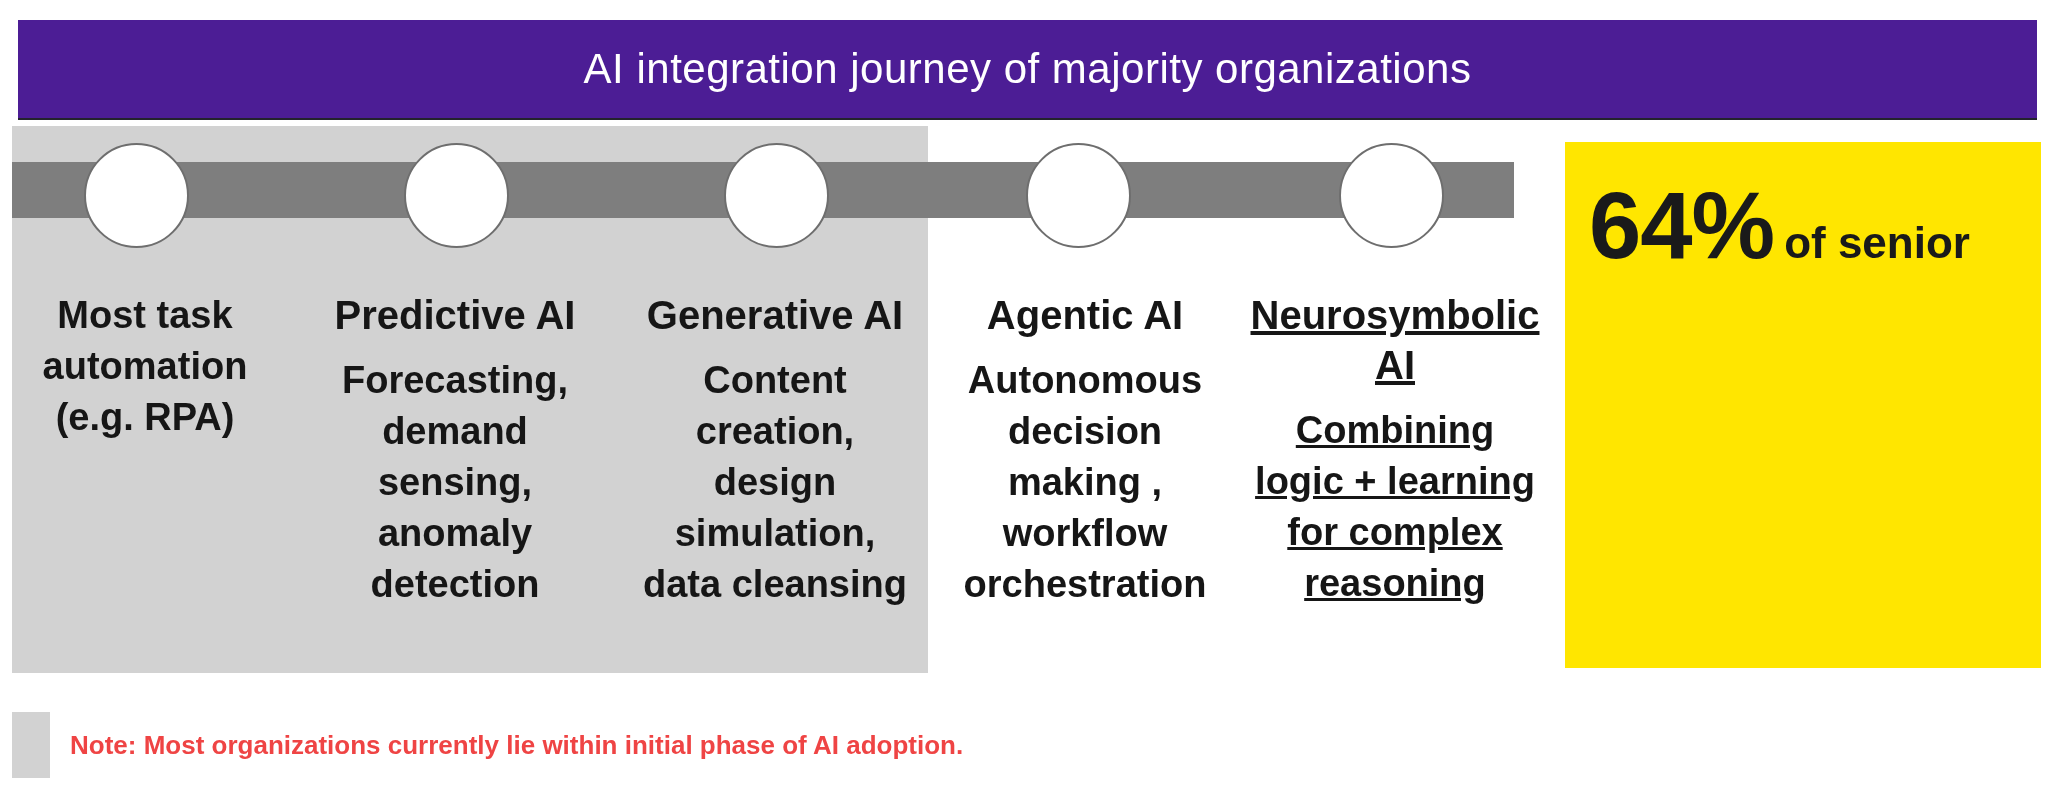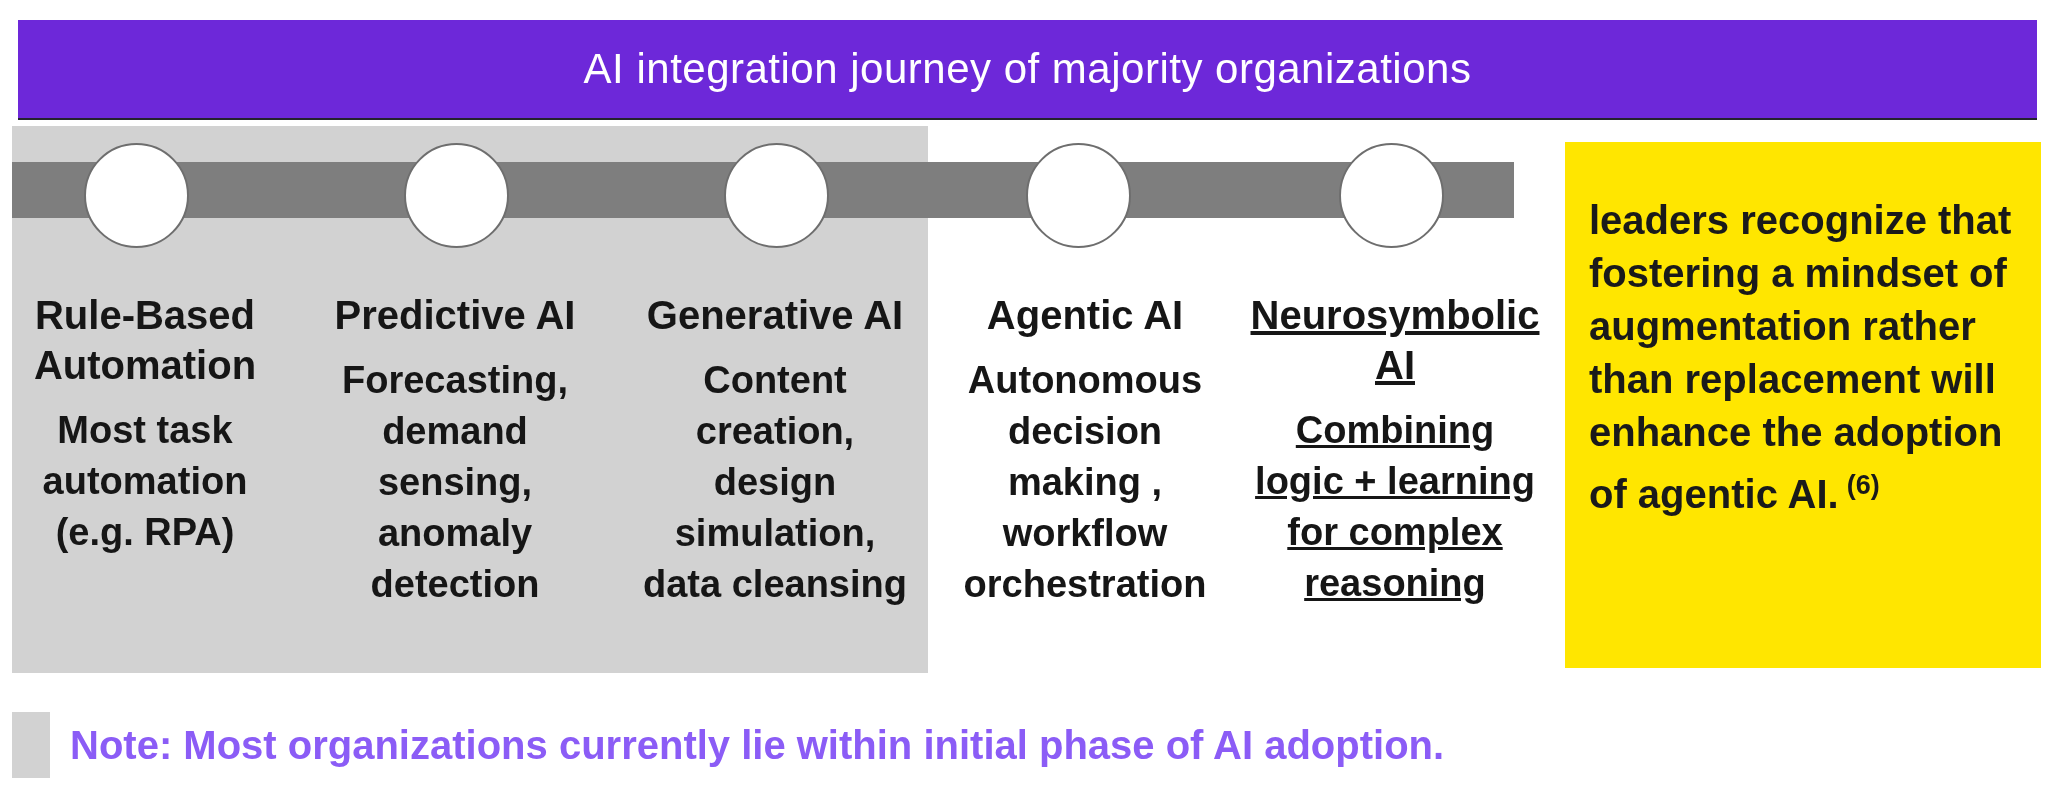--- a/index.html
+++ b/index.html
@@ -7,21 +7,21 @@
     width:2048px; height:802px;
     font-family:"Liberation Sans","DejaVu Sans",sans-serif;
     color:#161616;
     overflow:hidden;
   }
   .canvas { position:relative; width:2048px; height:802px; background:#ffffff; }
 
   
   .title-bar {
     position:absolute; left:18px; top:20px; width:2019px; height:98px;
-    background:#6d28d9;
+    background:#4c1d95;
     display:flex; align-items:center; justify-content:center;
     border-bottom:2px solid #23232d;
   }
   .title-text {
     color:#ffffff; font-size:42px; font-weight:400; letter-spacing:0.5px;
     white-space:nowrap;
   }
 
   
   .phase-panel {
@@ -81,21 +81,21 @@
   
   .note-row {
     position:absolute; left:12px; top:710px; height:70px;
     display:flex; align-items:center; z-index:4;
   }
   .note-swatch {
     width:38px; height:66px; background:#d2d2d2; margin-right:20px;
     flex:0 0 auto;
   }
   .note-text {
-    font-size:40px; font-weight:600; color:#8b5cf6; white-space:nowrap;text-align:center;
+    font-size:26px; font-weight:600; color:#ef4444; white-space:nowrap;text-align:center;
   }
 </style>
 </head>
 <body>
 
 <div class="canvas">
 
   <div class="title-bar">
     <span class="title-text">AI integration journey of majority organizations</span>
   </div>
@@ -104,22 +104,20 @@
 
   <div class="timeline-band"></div>
 
   <div class="node node-1"></div>
   <div class="node node-2"></div>
   <div class="node node-3"></div>
   <div class="node node-4"></div>
   <div class="node node-5"></div>
 
   <div class="stage stage-1">
-    <div class="stage-title">Rule-Based
-Automation</div>
     <div class="stage-desc">Most task
 automation
 (e.g. RPA)</div>
   </div>
 
   <div class="stage stage-2">
     <div class="stage-title">Predictive AI</div>
     <div class="stage-desc">Forecasting,
 demand
 sensing,
@@ -148,27 +146,22 @@
   <div class="stage stage-5">
     <div class="stage-title">Neurosymbolic
 AI</div>
     <div class="stage-desc">Combining
 logic + learning
 for complex
 reasoning</div>
   </div>
 
   <div class="callout">
-    <div class="callout-body-wrap">
-      <span class="callout-body">leaders recognize that
-fostering a mindset of
-augmentation rather
-than replacement will
-enhance the adoption
-of agentic AI.</span><sup class="callout-cite">(6)</sup>
+    <div class="stat-line">
+      <span class="stat">64%</span><span class="stat-suffix">of senior</span>
     </div>
   </div>
 
   <div class="note-row">
     <div class="note-swatch"></div>
     <span class="note-text">Note: Most organizations currently lie within initial phase of AI adoption.</span>
   </div>
 
 </div>
 

